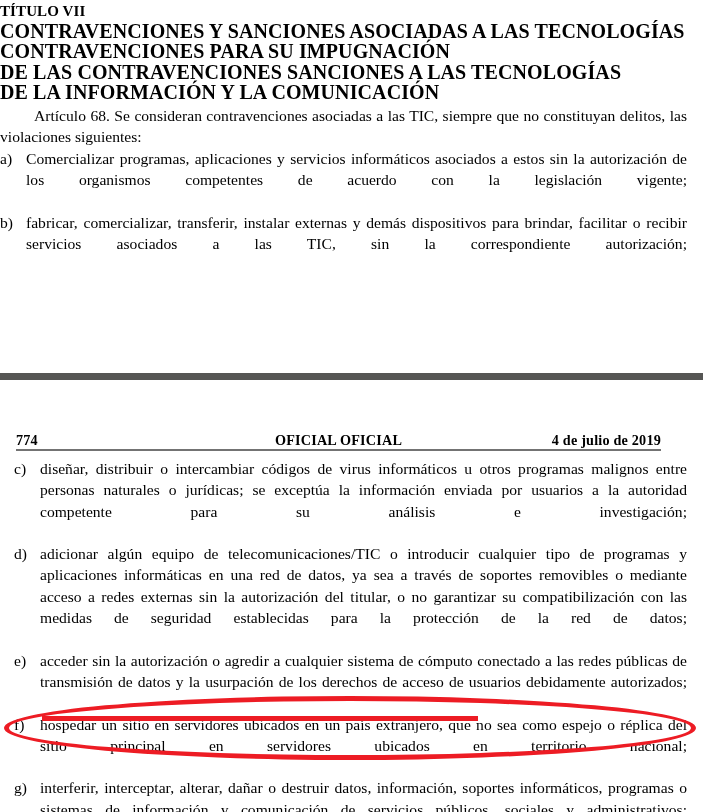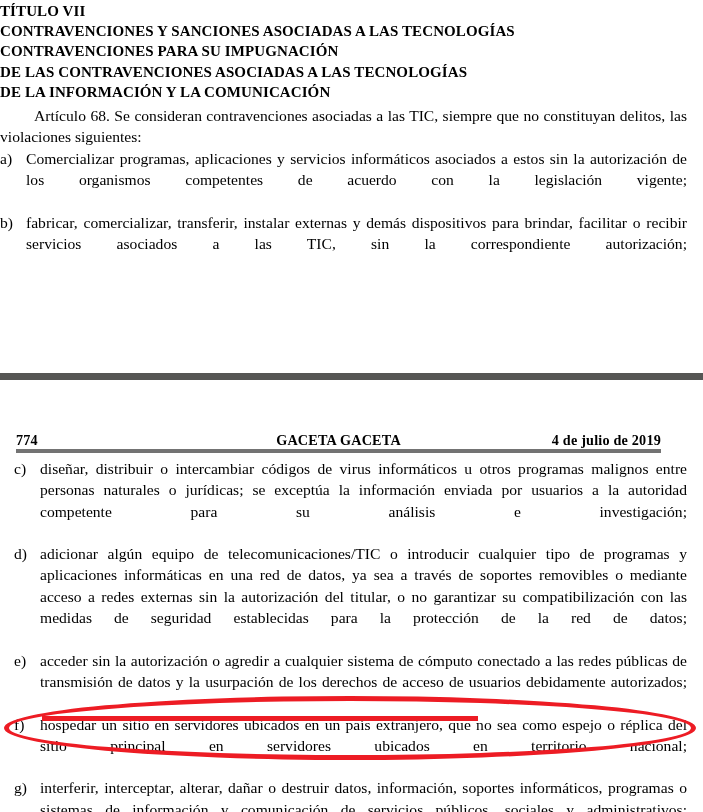--- a/index.html
+++ b/index.html
@@ -26,21 +26,21 @@
     height: 373px;
     background: #ffffff;
   }
 
   .doc-heading-block {
     padding-top: 2px;
     text-align: left;
   }
   .heading-line {
     font-weight: bold;
-    font-size: 15px;
+    font-size: 20px;
     line-height: 20.3px;
     letter-spacing: 0.1px;
     white-space: nowrap;
   }
   .heading-line.titulo {
     font-size: 15px;
     line-height: 19px;
   }
   .heading-line.capitulo {
     font-size: 15px;
@@ -106,21 +106,21 @@
     width: 703px;
     height: 432px;
     background: #ffffff;
   }
 
   .page-running-head {
     position: absolute;
     left: 16px;
     top: 52px;
     width: 645px;
-    border-bottom: 4px solid #737373;
+    border-bottom: 2px solid #737373;
     display: flex;
     justify-content: space-between;
     align-items: flex-end;
     padding-bottom: 1px;
   }
   .rh-num, .rh-center, .rh-date {
     font-weight: bold;
     font-size: 14.2px;
     line-height: 16px;
     letter-spacing: 0.2px;
@@ -172,21 +172,21 @@
 </style>
 </head>
 <body>
 
 <div class="page-upper">
 
   <div class="doc-heading-block">
     <div class="heading-line titulo">TÍTULO VII</div>
     <div class="heading-line">CONTRAVENCIONES Y SANCIONES ASOCIADAS A LAS TECNOLOGÍAS</div>
     <div class="heading-line">CONTRAVENCIONES PARA SU IMPUGNACIÓN</div>
-    <div class="heading-line">DE LAS CONTRAVENCIONES ASOCIADAS A LAS TECNOLOGÍAS</div>
+    <div class="heading-line">DE LAS CONTRAVENCIONES SANCIONES A LAS TECNOLOGÍAS</div>
     <div class="heading-line">DE LA INFORMACIÓN Y LA COMUNICACIÓN</div>
   </div>
 
   <div class="body-block">
     <p class="para first">Artículo 68. Se consideran contravenciones asociadas a las TIC, siempre que no constituyan delitos, las violaciones siguientes:</p>
 
     <div class="list-item">
       <span class="marker">a)</span>
       <span class="itemtext">Comercializar programas, aplicaciones y servicios informáticos asociados a estos sin la autorización de los organismos competentes de acuerdo con la legislación vigente;</span>
     </div>
@@ -198,21 +198,21 @@
   </div>
 
 </div>
 
 <div class="page-separator"></div>
 
 <div class="page-lower">
 
   <div class="page-running-head">
     <span class="rh-num">774</span>
-    <span class="rh-center">GACETA GACETA</span>
+    <span class="rh-center">OFICIAL OFICIAL</span>
     <span class="rh-date">4 de julio de 2019</span>
   </div>
 
   <div class="lower-body">
 
     <div class="list-item">
       <span class="marker">c)</span>
       <span class="itemtext">diseñar, distribuir o intercambiar códigos de virus informáticos u otros programas malignos entre personas naturales o jurídicas; se exceptúa la información enviada por usuarios a la autoridad competente para su análisis e investigación;</span>
     </div>
 

